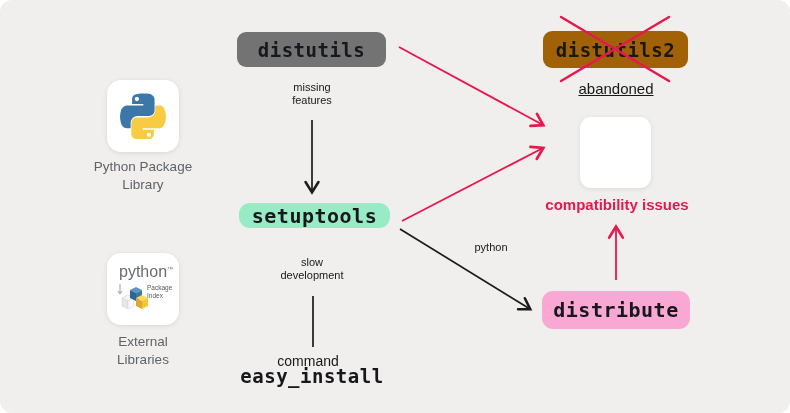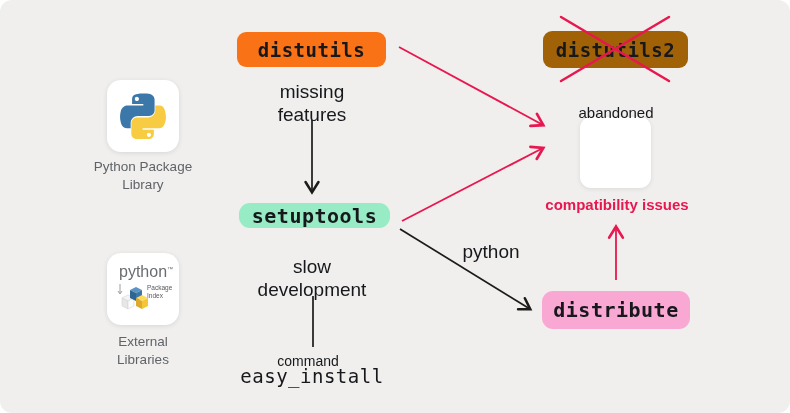--- a/index.html
+++ b/index.html
@@ -5,36 +5,36 @@
   html,body{margin:0;padding:0;background:#ffffff;font-family:"Liberation Sans",sans-serif;}
   .canvas{position:relative;width:790px;height:413px;background:#f0efed;border-radius:12px;overflow:hidden;}
 
   
   .arrow-layer{position:absolute;left:0;top:0;width:790px;height:413px;z-index:6;pointer-events:none;}
 
   
   .node{position:absolute;display:flex;align-items:center;justify-content:center;
         font-family:"DejaVu Sans Mono","Liberation Mono",monospace;font-weight:bold;color:#16181c;
         border-radius:9px;letter-spacing:.5px;z-index:3;}
-  .node-distutils {left:237px;top:32px;width:149px;height:35px;background:#f97316;font-size:19px;}
+  .node-distutils {left:237px;top:32px;width:149px;height:35px;background:#737373;font-size:19px;}
   .node-distutils2{left:543px;top:31px;width:145px;height:37px;background:#a16207;font-size:19px;}
   .node-setuptools{left:239px;top:203px;width:151px;height:25px;background:#97ebc5;font-size:20px;border-radius:11px;}
   .node-distribute{left:542px;top:291px;width:148px;height:38px;background:#f9a8d4;font-size:20px;border-radius:11px;}
 
   
-  .ann{position:absolute;color:#16181c;font-size:19px;line-height:1.2;text-align:center;
+  .ann{position:absolute;color:#16181c;font-size:11px;line-height:1.2;text-align:center;
        white-space:pre-line;font-weight:500;z-index:4;}
   .ann-missing {left:252px;top:81px;width:120px;}
-  .ann-abandoned{left:545px;top:104px;width:142px;font-size:15px;}
+  .ann-abandoned{left:545px;top:80px;width:142px;font-size:15px;text-decoration:underline;}
   .ann-compat  {left:528px;top:196px;width:178px;color:#e8174f;font-weight:700;font-size:15px;}
   .ann-slow    {left:242px;top:256px;width:140px;}
   .ann-forked  {left:455px;top:241px;width:72px;}
   .ann-command {left:248px;top:353px;width:120px;font-size:14px;}
   .ann-easy    {left:227px;top:365px;width:170px;font-family:"DejaVu Sans Mono","Liberation Mono",monospace;
-                font-weight:normal;font-size:19px;white-space:nowrap;letter-spacing:.5px;}
+                font-weight:bold;font-size:19px;white-space:nowrap;letter-spacing:.5px;}
 
   
   .card{position:absolute;width:72px;height:72px;background:#ffffff;border-radius:14px;
         box-shadow:0 1px 5px rgba(0,0,0,.10);display:flex;align-items:center;justify-content:center;z-index:3;}
   .card-psl{left:107px;top:80px;}
   .card-ext{left:107px;top:253px;}
   .card-label{position:absolute;color:#5f6368;font-size:13.5px;line-height:1.32;text-align:center;
               white-space:pre-line;z-index:3;}
   .label-psl{left:75px;top:158px;width:136px;}
   .label-ext{left:85px;top:333px;width:116px;}

